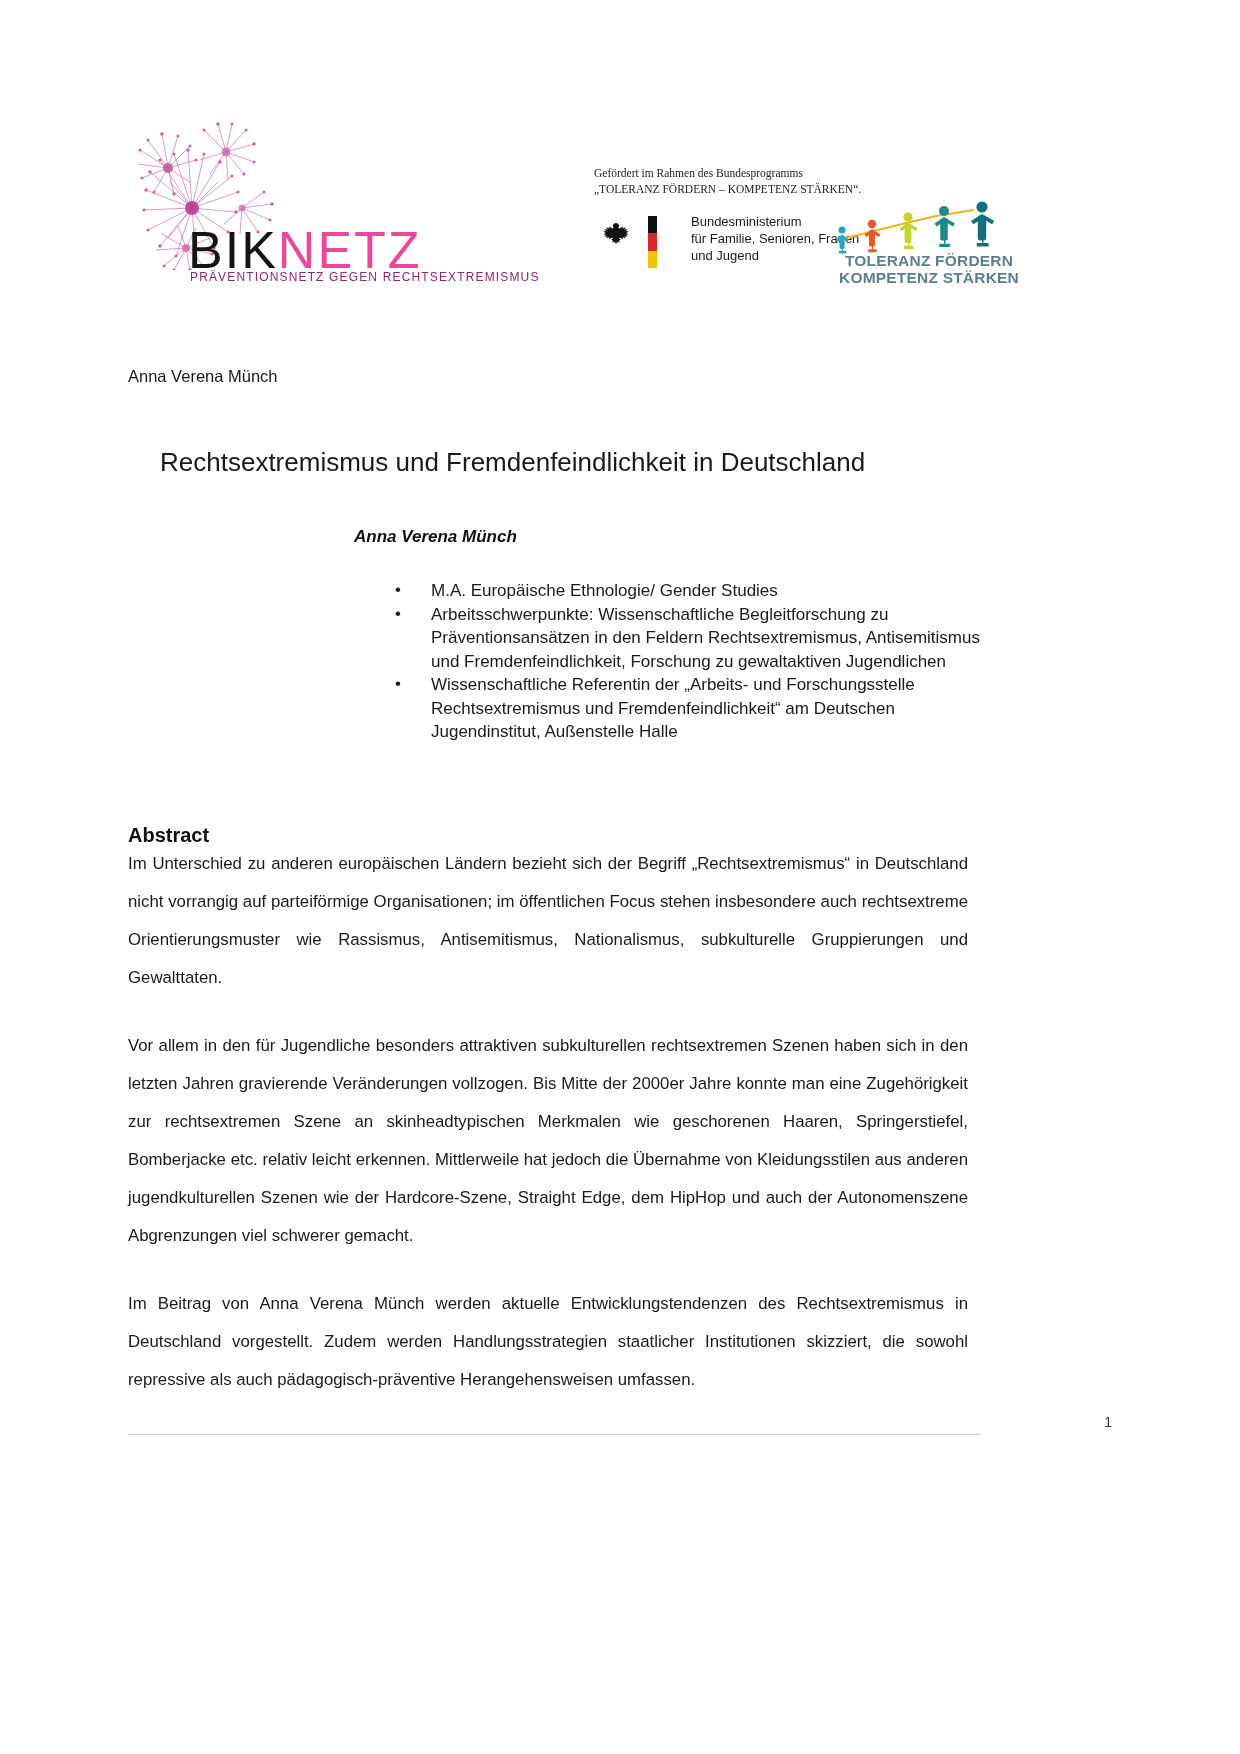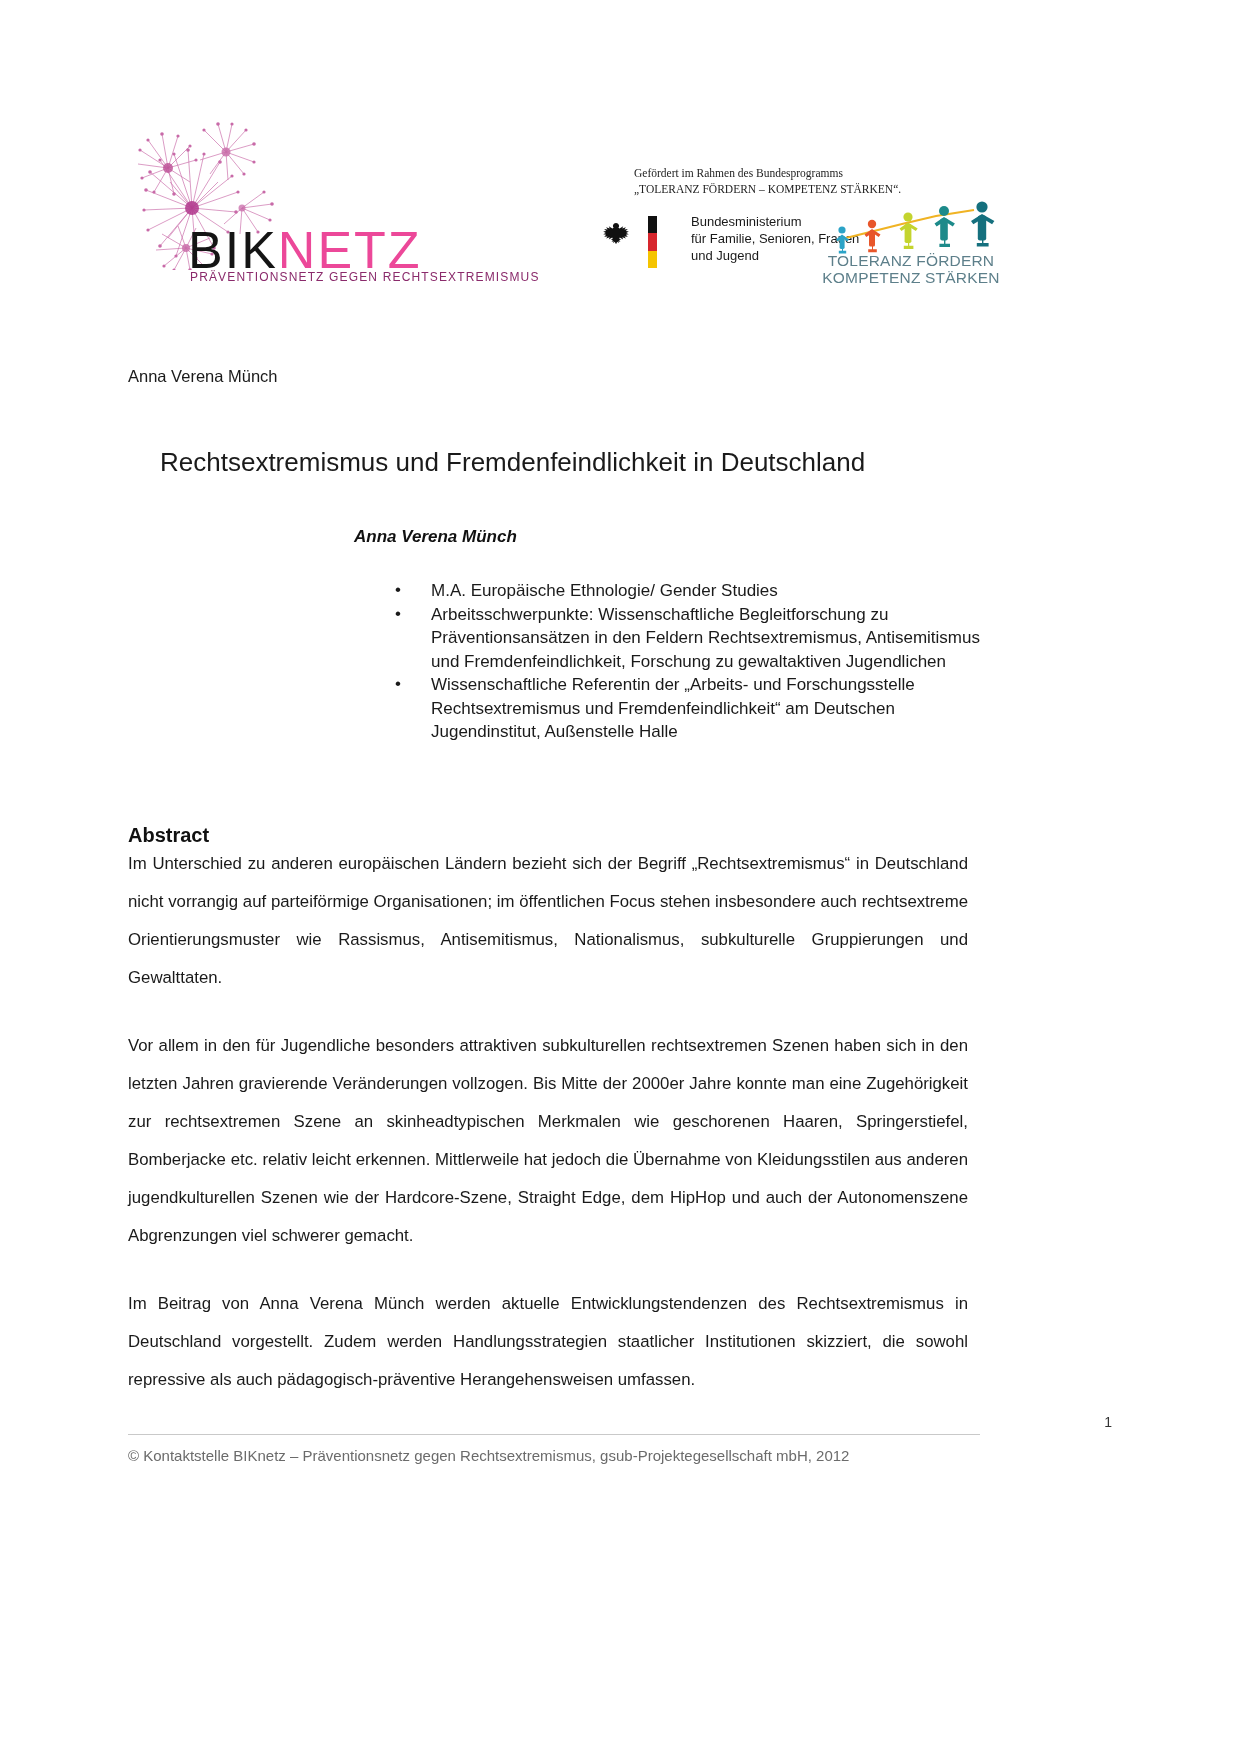--- a/index.html
+++ b/index.html
@@ -73,21 +73,21 @@
   .funding-note {
     position: absolute;
     left: 466px;
     top: 48px;
     width: 330px;
     font-family: "Liberation Serif", serif;
     font-size: 11.5px;
     line-height: 1.35;
     color: #222;
   }
-  .funding-note div { white-space: nowrap; margin-left: 40px; }
+  .funding-note div { white-space: nowrap; }
 
   
   .bmfsfj {
     position: absolute;
     left: 466px;
     top: 92px;
     width: 230px;
     height: 70px;
   }
   .eagle {
@@ -123,26 +123,26 @@
   .toleranz {
     position: absolute;
     left: 690px;
     top: 82px;
     width: 186px;
     height: 98px;
   }
   .toleranz-figs { position: absolute; left: 6px; top: 0; width: 180px; height: 58px; }
   .toleranz-text {
     position: absolute;
-    left: 2px;
+    left: 20px;
     top: 52px;
     width: 182px;
     text-align: center;
     font-size: 15.5px;
-    font-weight: normal;
+    font-weight: bold;
     line-height: 1.12;
     color: #5d7f8a;
     letter-spacing: 0.2px;
     white-space: nowrap;
   }
 
   
   .byline {
     position: absolute;
     left: 128px;
@@ -454,15 +454,14 @@
   <div class="abstract-heading">Abstract</div>
 
   <div class="abstract-body">
     <p>Im Unterschied zu anderen europäischen Ländern bezieht sich der Begriff „Rechtsextremismus“ in Deutschland nicht vorrangig auf parteiförmige Organisationen; im öffentlichen Focus stehen insbesondere  auch rechtsextreme Orientierungsmuster wie Rassismus, Antisemitismus, Nationalismus, subkulturelle Gruppierungen und Gewalttaten.</p>
     <p>Vor allem in den für Jugendliche besonders attraktiven subkulturellen rechtsextremen Szenen haben sich in den letzten Jahren gravierende Veränderungen vollzogen. Bis Mitte der 2000er Jahre konnte man eine Zugehörigkeit zur rechtsextremen Szene an skinheadtypischen Merkmalen wie geschorenen Haaren, Springerstiefel, Bomberjacke etc. relativ leicht erkennen. Mittlerweile hat jedoch die Übernahme von Kleidungsstilen aus anderen jugendkulturellen Szenen wie der Hardcore-Szene, Straight Edge, dem HipHop und auch der Autonomenszene Abgrenzungen viel schwerer gemacht.</p>
     <p>Im Beitrag von Anna Verena Münch werden aktuelle Entwicklungstendenzen des Rechtsextremismus in Deutschland vorgestellt. Zudem werden Handlungsstrategien staatlicher Institutionen skizziert, die sowohl repressive als auch pädagogisch-präventive Herangehensweisen umfassen.</p>
   </div>
 
   <div class="page-number">1</div>
   <div class="footer-rule"></div>
-  <div class="footer-text">© Kontaktstelle BIKnetz – Präventionsnetz gegen Rechtsextremismus, gsub-Projektegesellschaft mbH, 2012</div>
 
 </div>
 
 </body></html>

